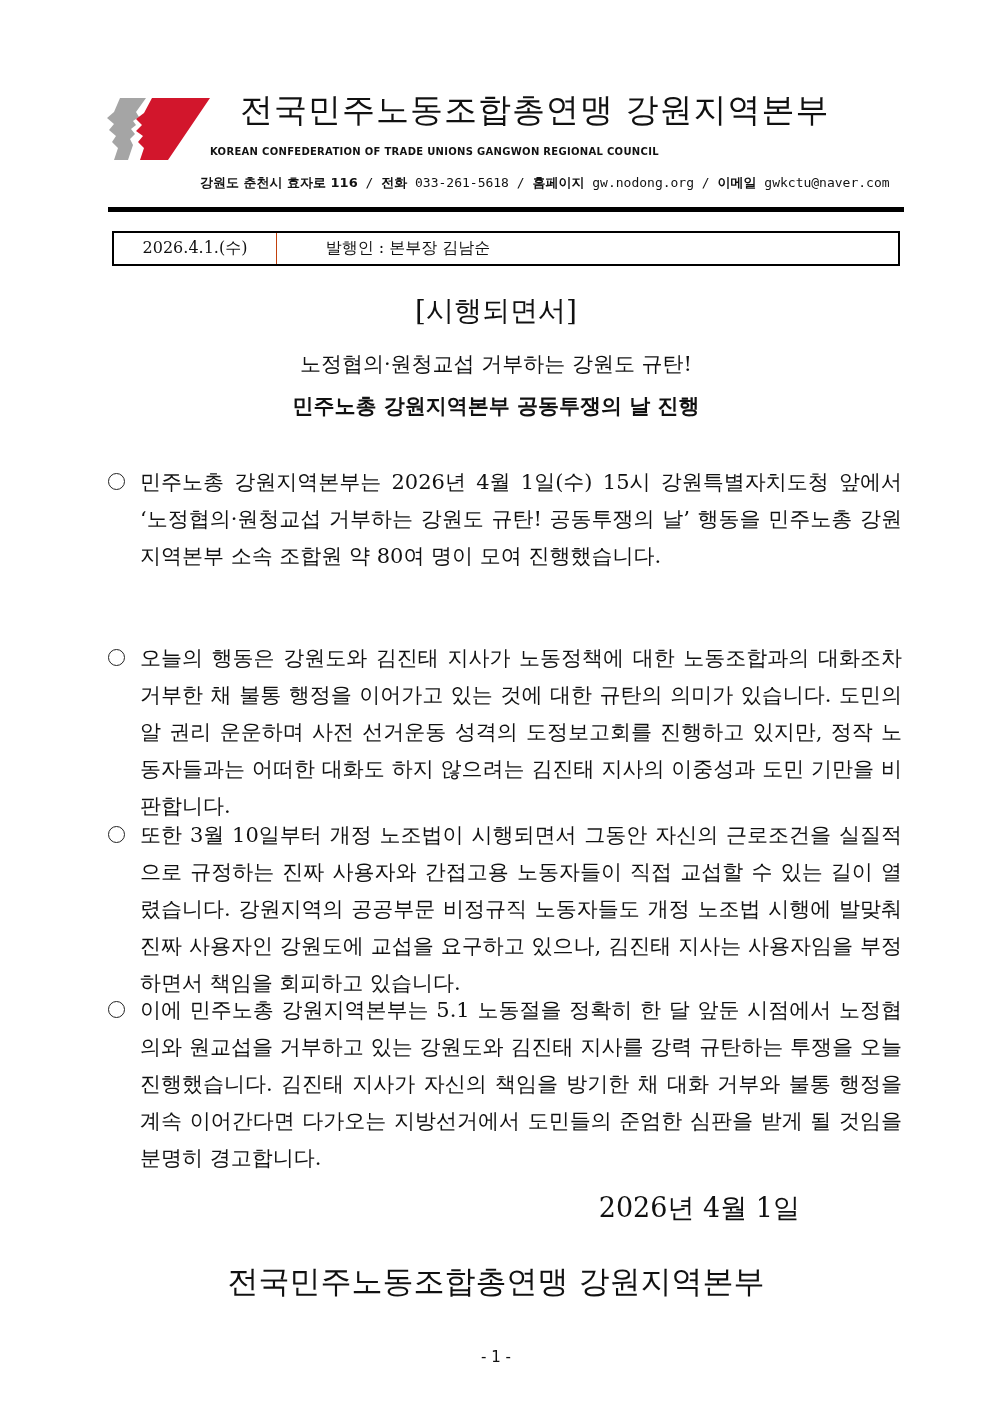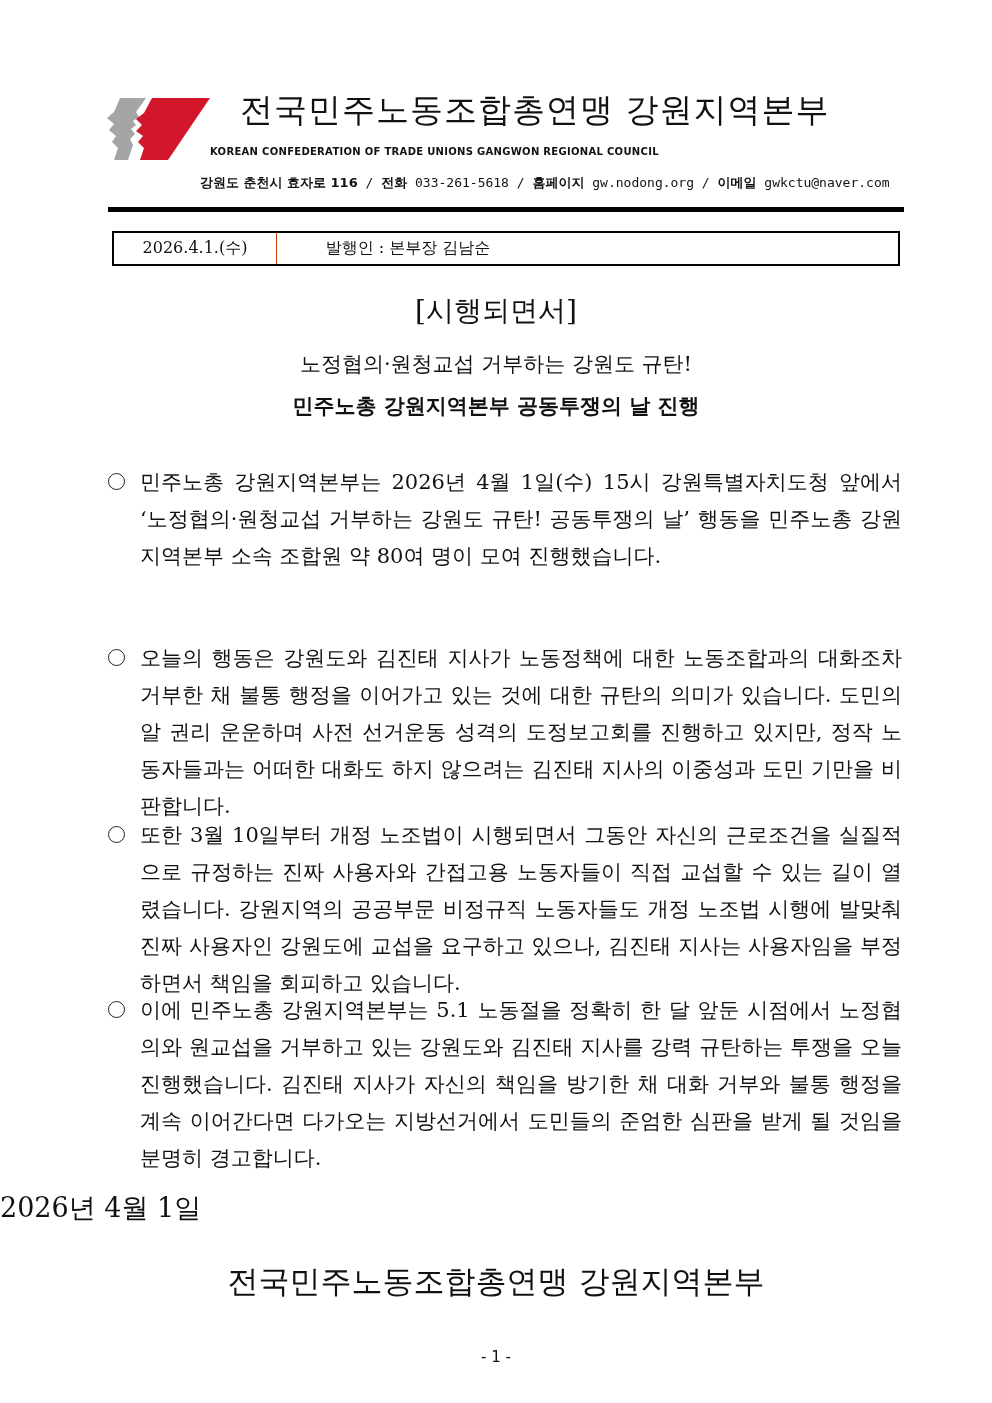--- a/index.html
+++ b/index.html
@@ -32,21 +32,21 @@
   .title2 { left:0; width:992px; top:392px; text-align:center; font-size:21px; font-weight:bold; }
 
   
   .para { left:108px; width:794px; font-size:21px; line-height:37px; text-align:justify; }
   .para .bullet { position:absolute; left:0; top:9px; width:17px; height:17px;
                   border:1.3px solid #222; border-radius:50%; box-sizing:border-box; }
   .para .txt { display:block; margin-left:32px; }
   .p1 { top:464px; } .p2 { top:604px;margin-top:36px; } .p3 { top:817px; } .p4 { top:984px;margin-top:8px; }
 
   
-  .date { left:0; width:788px; top:1190px; text-align:left; font-size:27px; }
+  .date { left:12px; width:788px; top:1190px; text-align:right; font-size:27px; }
   .org-footer { left:0; width:992px; top:1261px; text-align:center; font-size:31px; }
   .pageno { left:0; width:992px; top:1348px; text-align:center; font-family:"DejaVu Sans", sans-serif; font-size:15px; }
 </style>
 </head>
 <body>
 
 <div class="abs logo">
   <svg width="104" height="62" viewBox="0 0 104 62">
 
     <path d="M14 0 L40 0 L30 14 L33 19 L27 23 L30 27 L25 31 L29 36 L24 41 L27 47 L22 62 L8 62 L12 50 L6 44 L10 38 L3 32 L8 26 L1 20 L8 14 Z" fill="#a5a5a5"></path>

